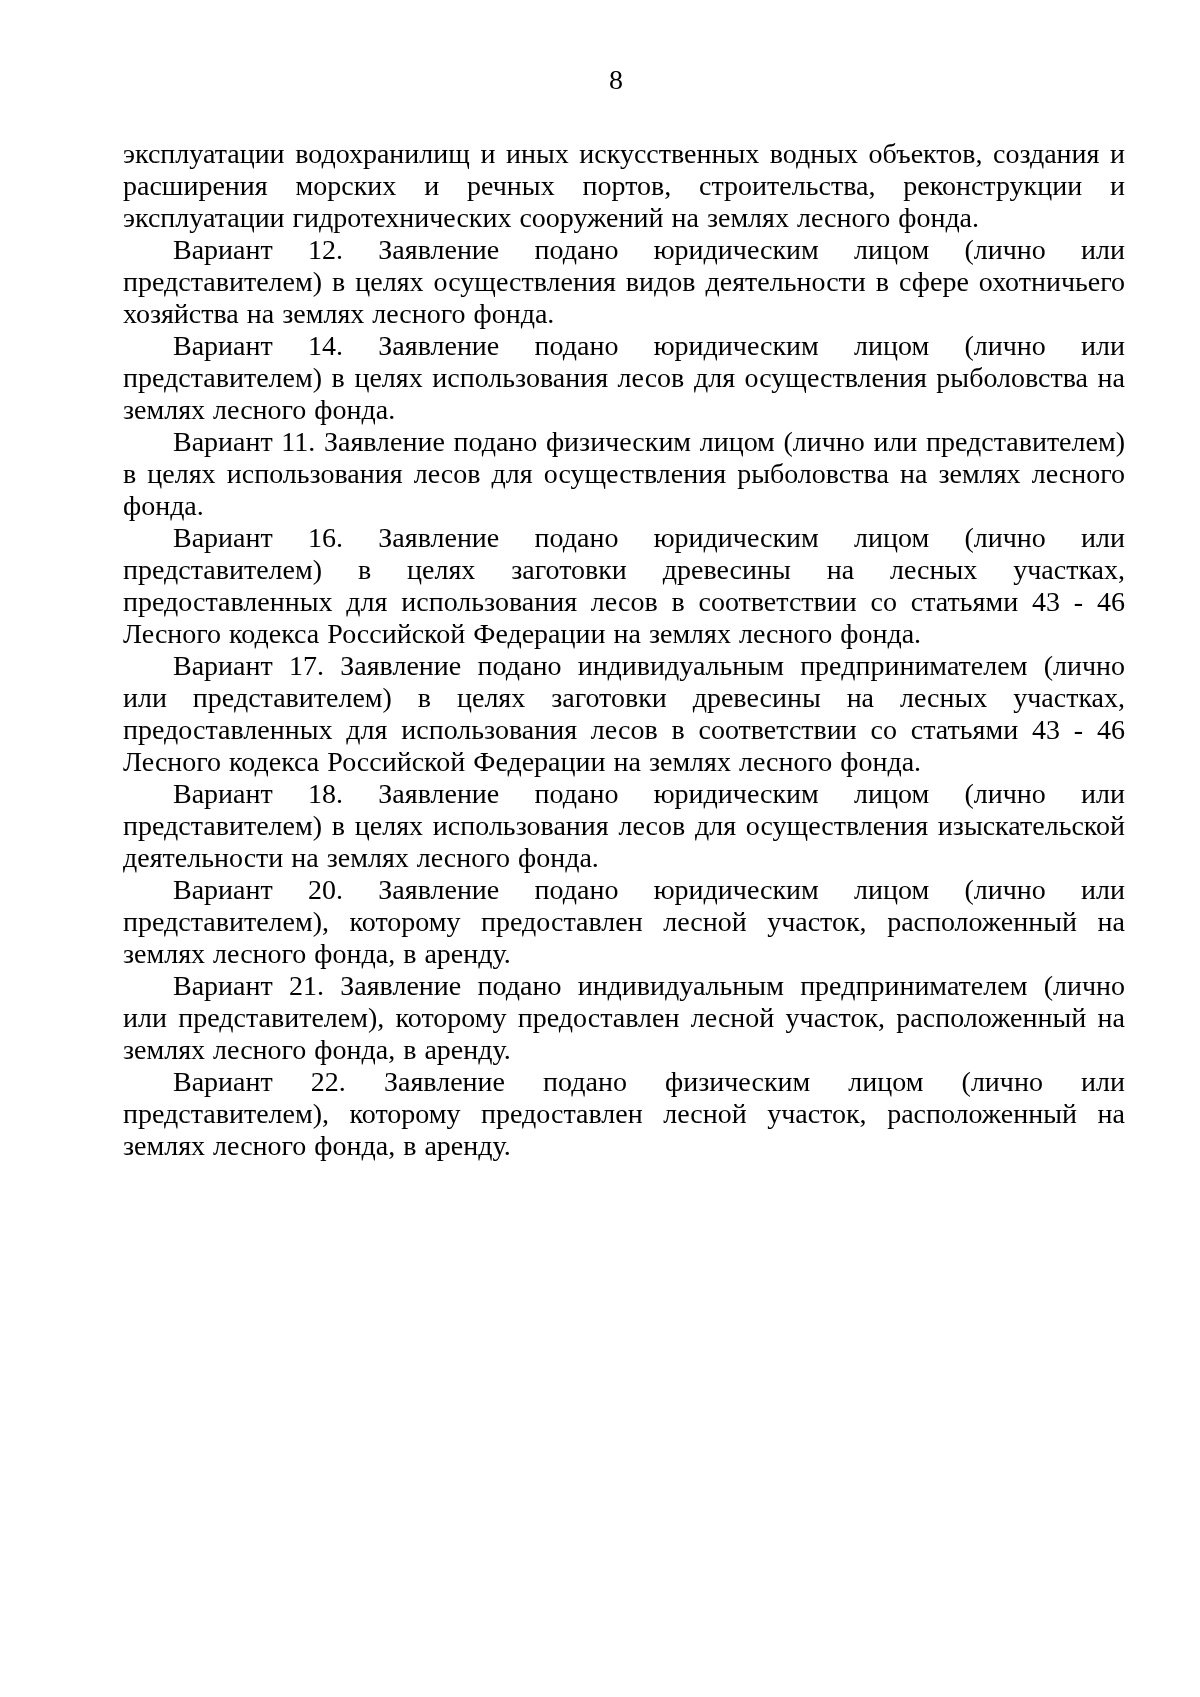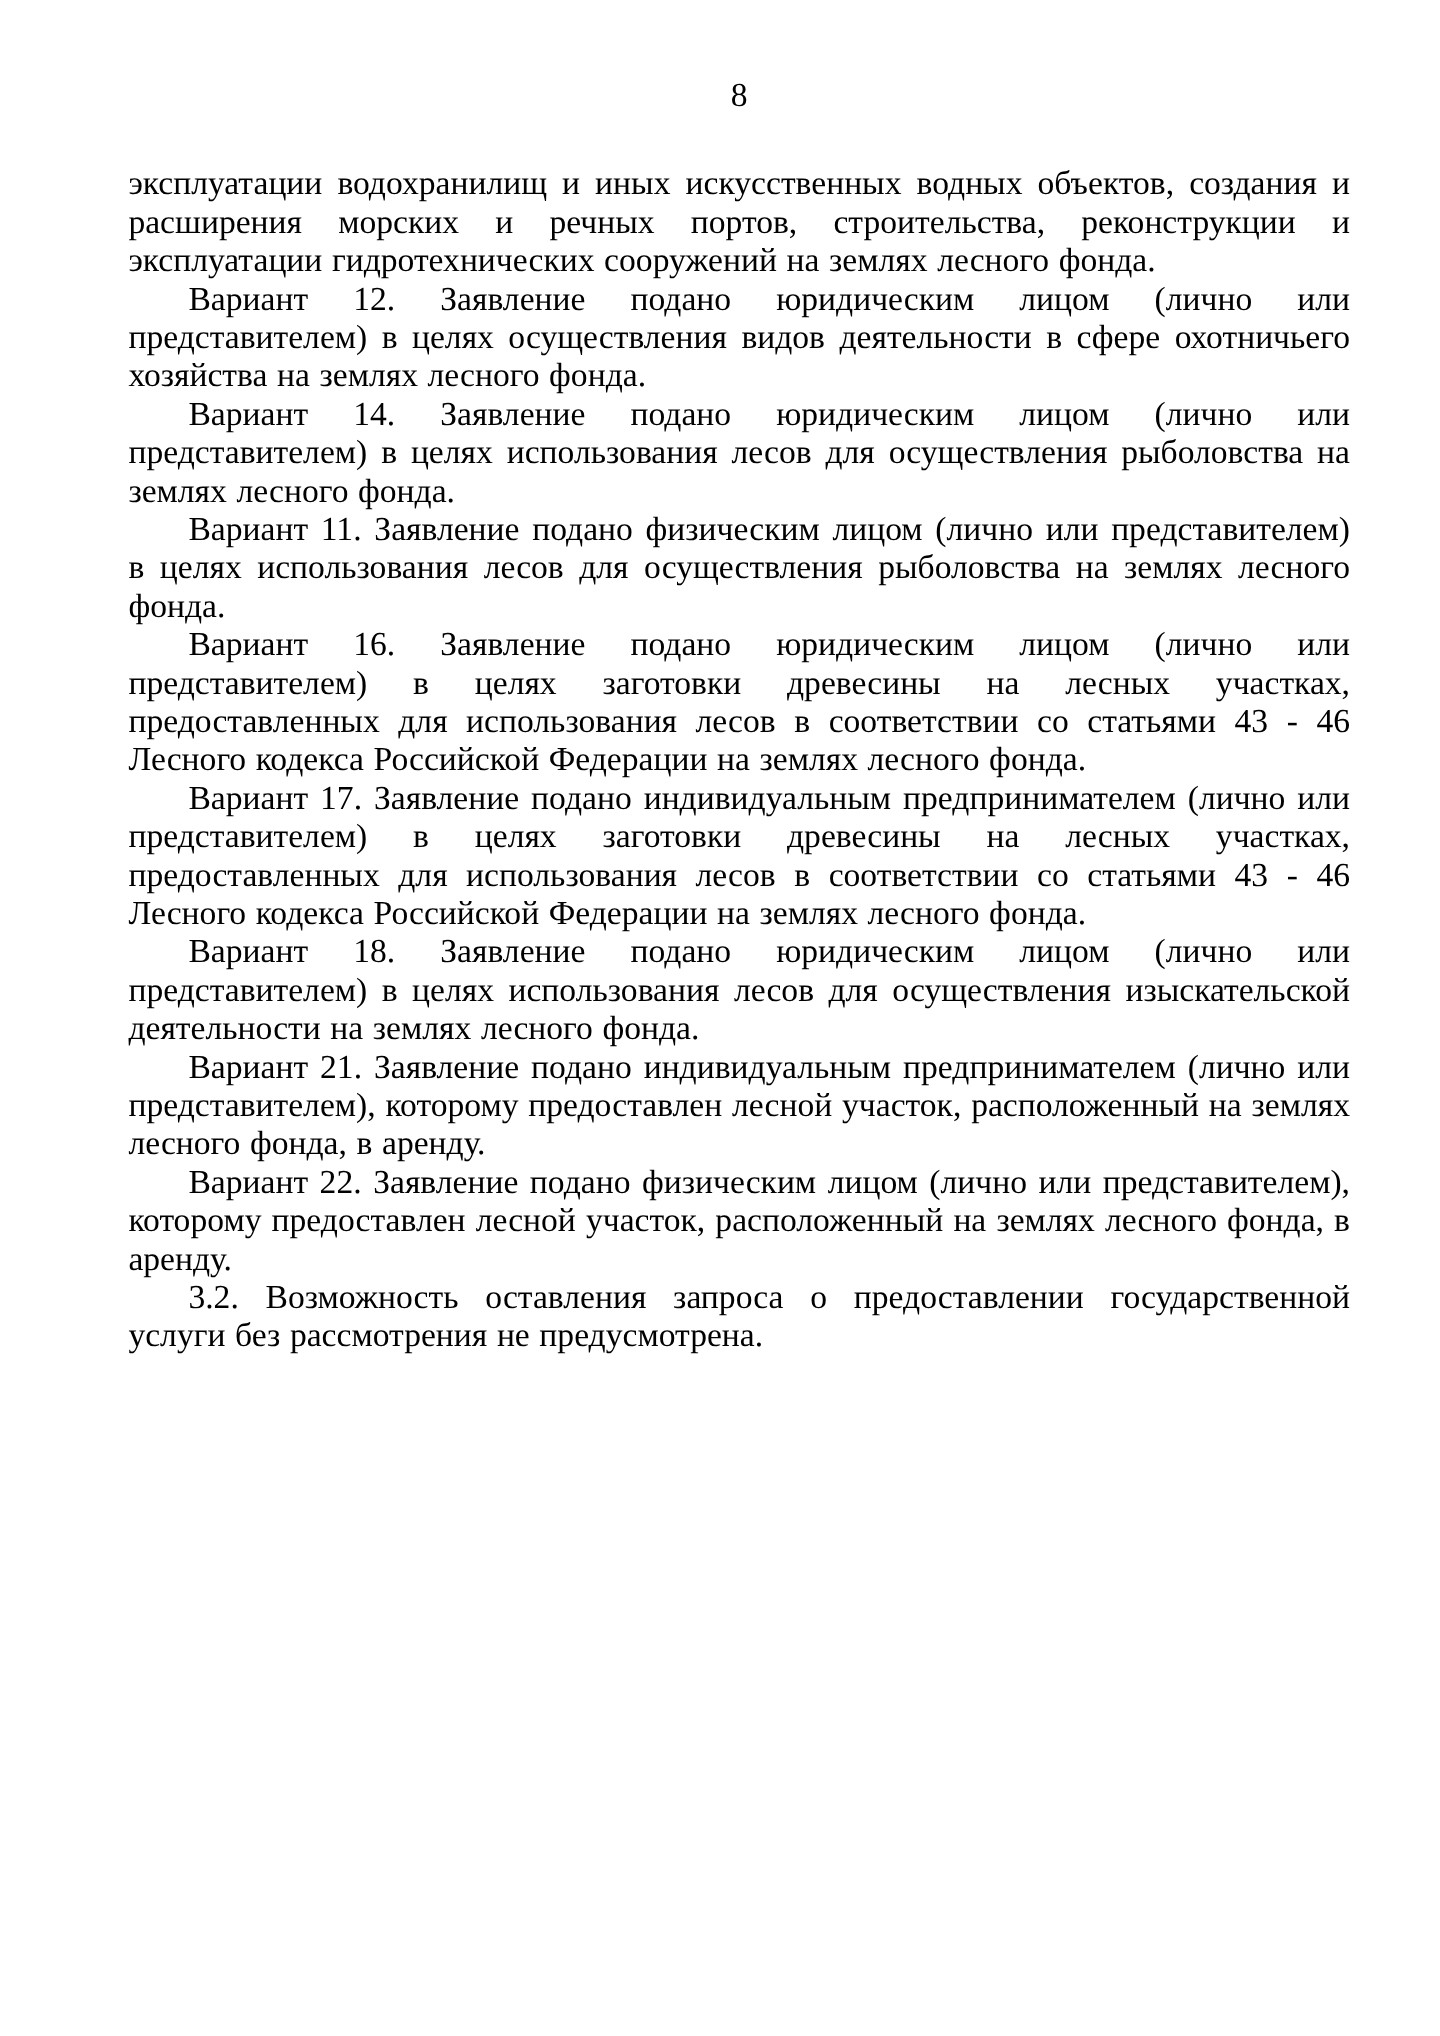--- a/index.html
+++ b/index.html
@@ -31,36 +31,37 @@
       left: 107px;
       width: 1018px;
       font-size: 28px;
       line-height: 32px;
       color: #000000;
     }
     .content p {
       text-align: justify;
       text-indent: 50px;
       word-spacing: 1px;
+      margin-left: 16px;
     }
     .content p.continuation {
       text-indent: 0;
     }
   </style>
 </head>
 <body>
 
 <div class="page">
   <div class="page-number">8</div>
 
   <div class="content">
     <p class="continuation">эксплуатации водохранилищ и иных искусственных водных объектов, создания и расширения морских и речных портов, строительства, реконструкции и эксплуатации гидротехнических сооружений на землях лесного фонда.</p>
     <p>Вариант 12. Заявление подано юридическим лицом (лично или представителем) в целях осуществления видов деятельности в сфере охотничьего хозяйства на землях лесного фонда.</p>
     <p>Вариант 14. Заявление подано юридическим лицом (лично или представителем) в целях использования лесов для осуществления рыболовства на землях лесного фонда.</p>
     <p>Вариант 11. Заявление подано физическим лицом (лично или представителем) в целях использования лесов для осуществления рыболовства на землях лесного фонда.</p>
     <p>Вариант 16. Заявление подано юридическим лицом (лично или представителем) в целях заготовки древесины на лесных участках, предоставленных для использования лесов в соответствии со статьями 43 - 46 Лесного кодекса Российской Федерации на землях лесного фонда.</p>
     <p>Вариант 17. Заявление подано индивидуальным предпринимателем (лично или представителем) в целях заготовки древесины на лесных участках, предоставленных для использования лесов в соответствии со статьями 43 - 46 Лесного кодекса Российской Федерации на землях лесного фонда.</p>
     <p>Вариант 18. Заявление подано юридическим лицом (лично или представителем) в целях использования лесов для осуществления изыскательской деятельности на землях лесного фонда.</p>
+    <p>Вариант 20. Заявление подано юридическим лицом (лично или представителем), которому предоставлен лесной участок, расположенный на землях лесного фонда, в аренду.</p>
     <p>Вариант 21. Заявление подано индивидуальным предпринимателем (лично или представителем), которому предоставлен лесной участок, расположенный на землях лесного фонда, в аренду.</p>
     <p>Вариант 22. Заявление подано физическим лицом (лично или представителем), которому предоставлен лесной участок, расположенный на землях лесного фонда, в аренду.</p>
-    <p>3.2. Возможность оставления запроса о предоставлении государственной услуги без рассмотрения не предусмотрена.</p>
   </div>
 </div>
 
 </body></html>

